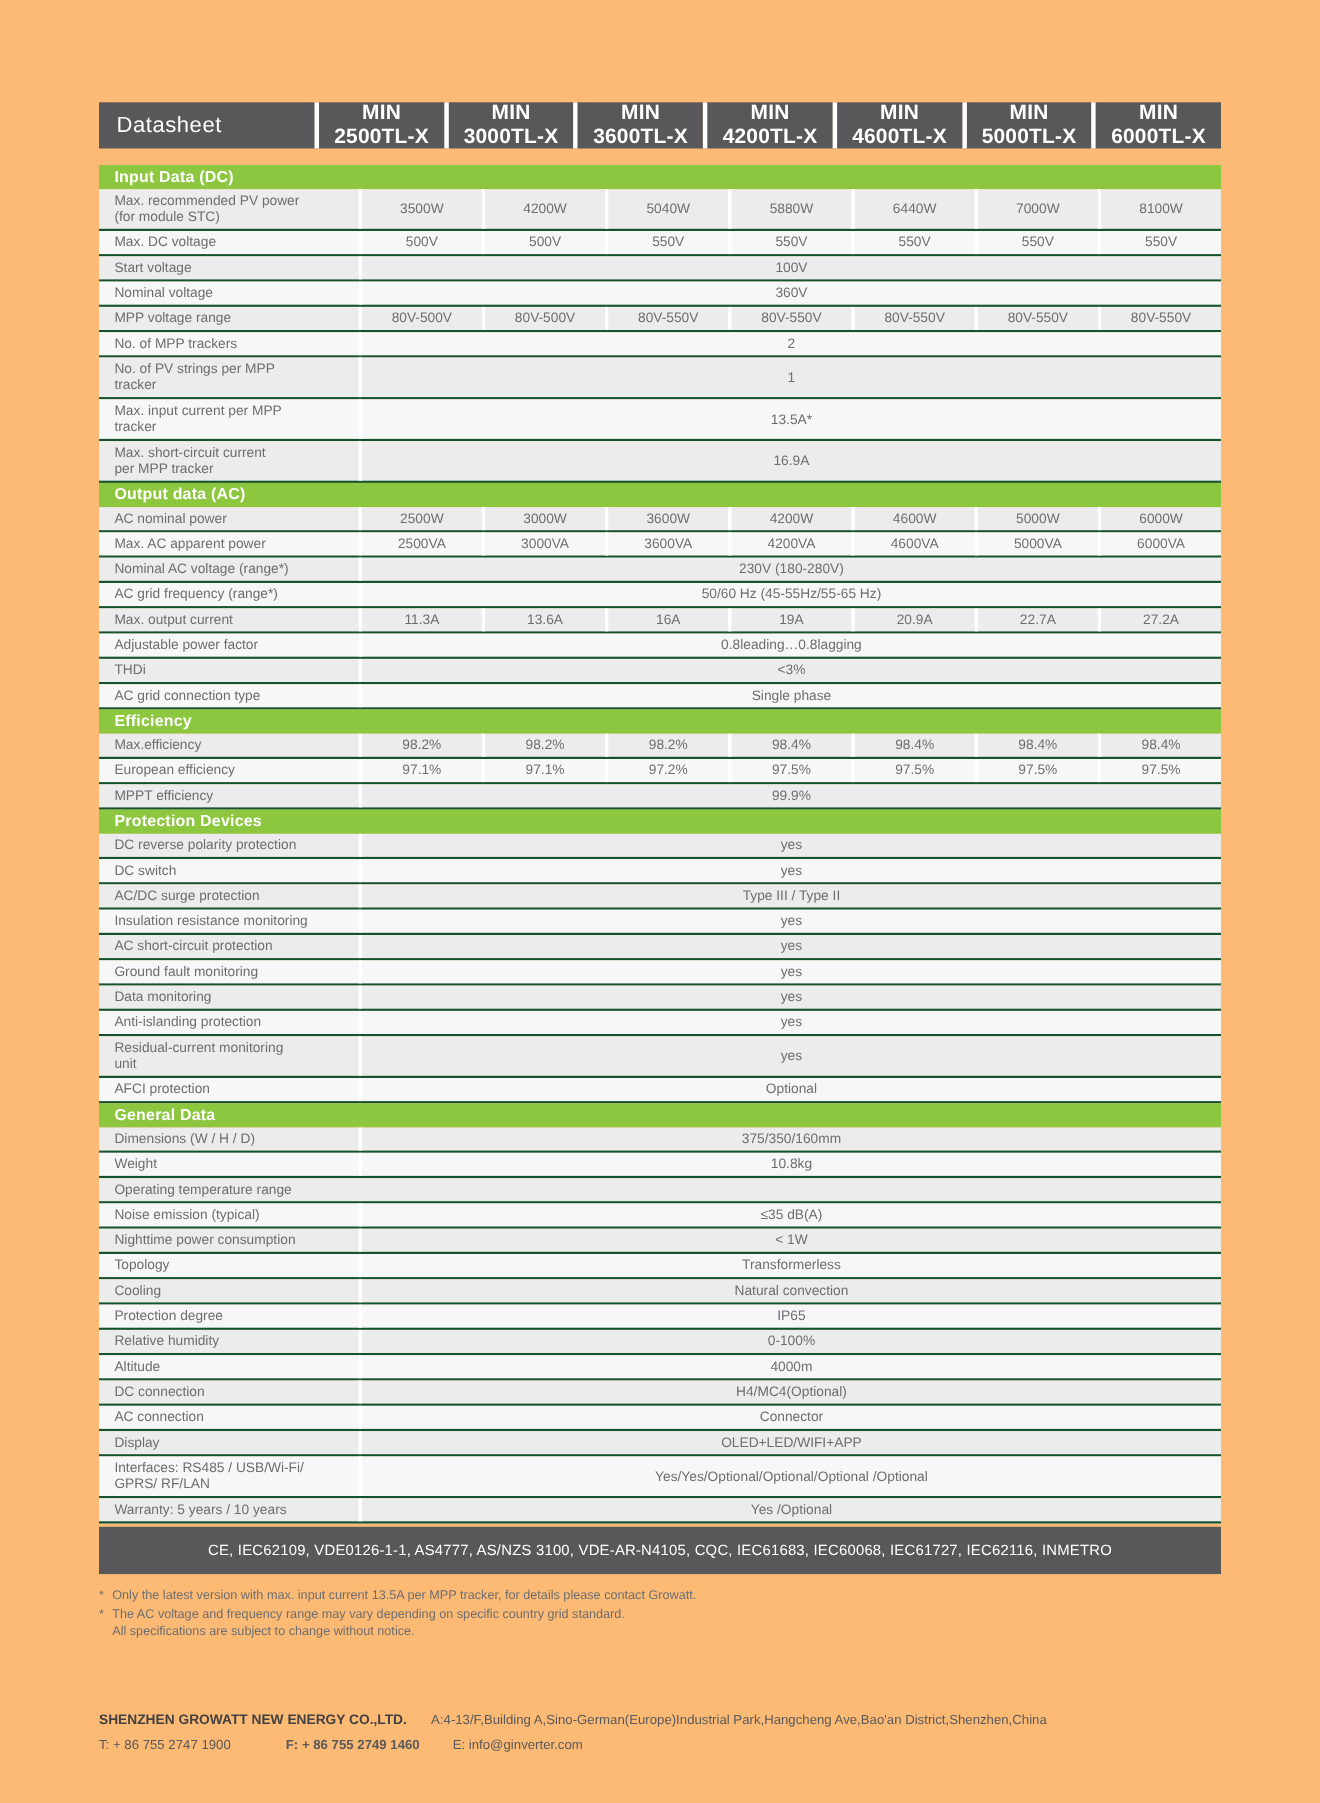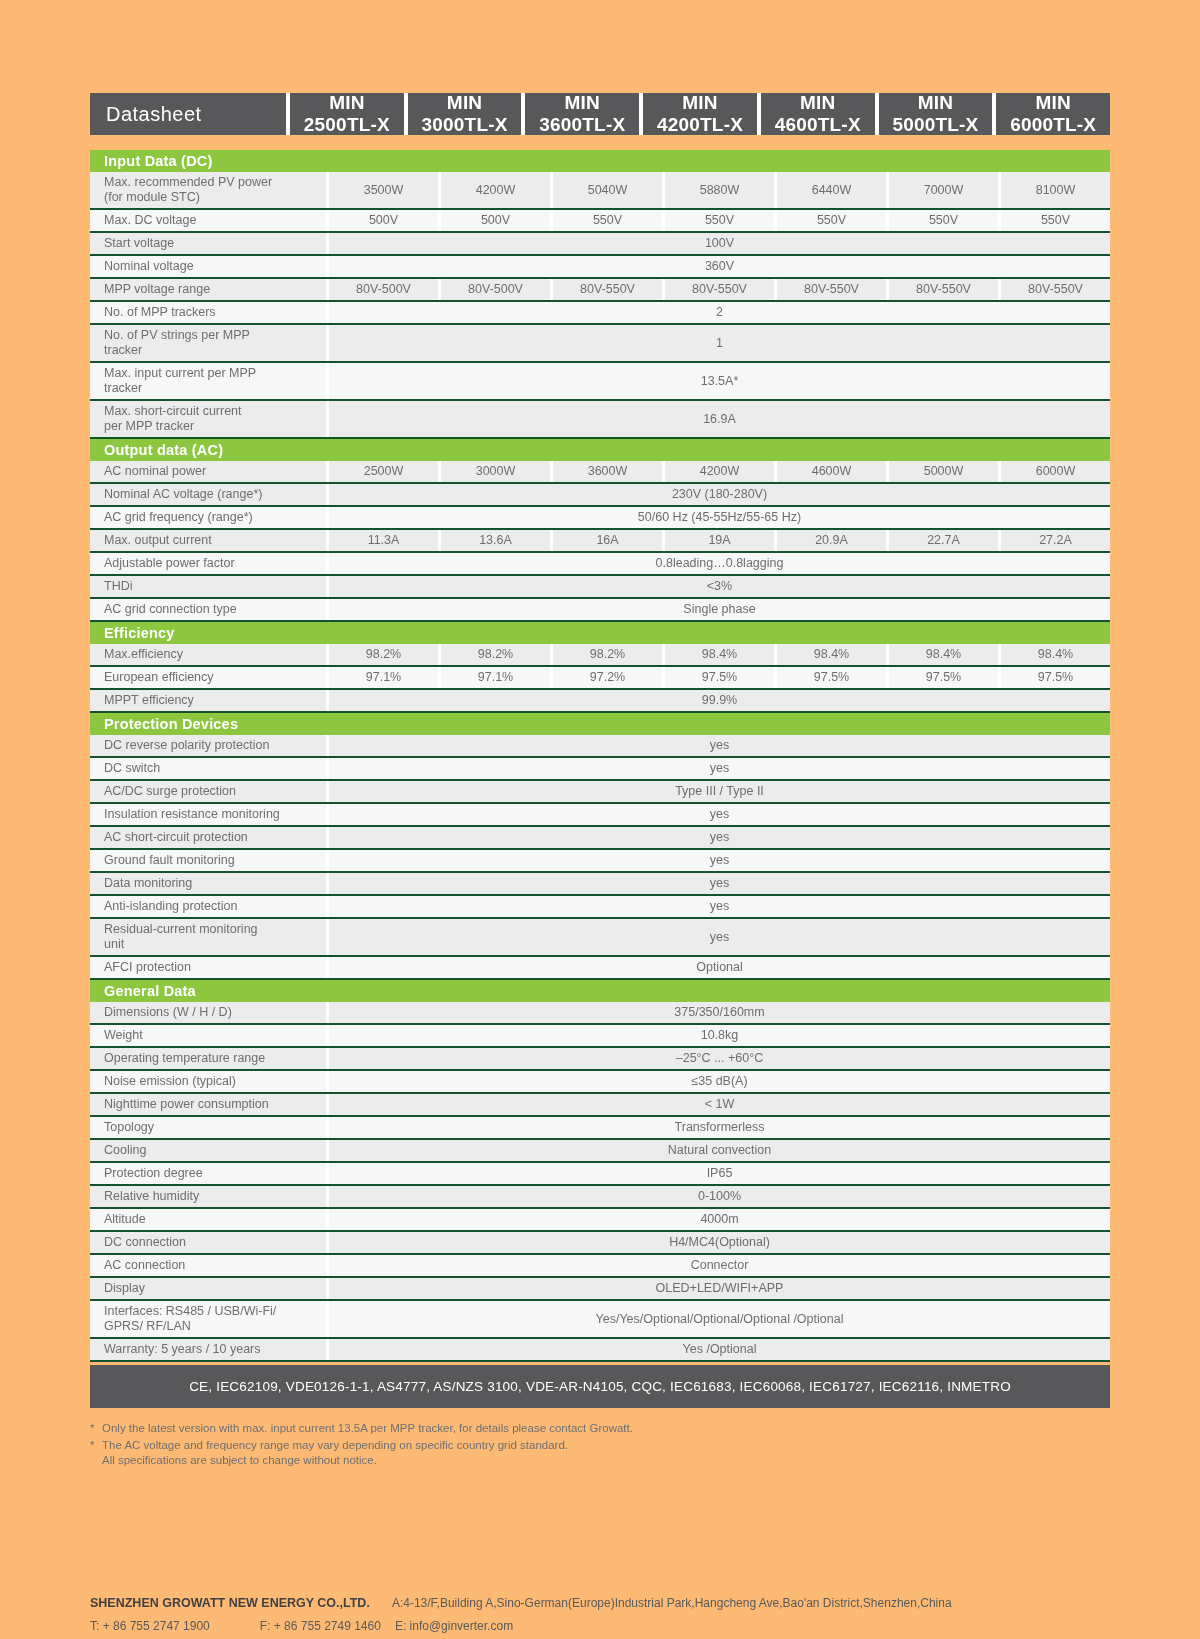--- a/index.html
+++ b/index.html
@@ -33,27 +33,27 @@
   .cert-bar { margin-top:3px; min-height:43px; background:var(--bar,#58585a); color:#fff; display:flex;
               align-items:center; justify-content:center; font-size:13.5px; text-align:center; padding:4px 20px; letter-spacing:0.2px; }
 
   
   .footnotes { margin-top:13px; font-size:11.5px; color:#6d6e71; }
   .footnote { display:flex; margin-bottom:3px; line-height:1.25; }
   .footnote .marker { width:12px; flex:0 0 auto; }
   .footnote .fn-text { white-space:pre-line; }
 
   
-  .page-footer { position:absolute; left:90px; top:1596px; width:1060px; font-size:12px; color:#58595b; }
+  .page-footer { position:absolute; left:90px; top:1556px; width:1060px; font-size:12px; color:#58595b; }
   .footer-line1 { display:flex; align-items:baseline; margin-bottom:9px; }
   .footer-company { font-weight:bold; color:#414042; font-size:12.5px; margin-right:22px; white-space:nowrap; }
   .footer-address { font-size:12px; white-space:nowrap; }
   .footer-line2 { display:flex; gap:10px; }
   .footer-tel { margin-right:40px; }
-  .footer-fax { margin-right:4px; }
+  .footer-fax { margin-right:20px;font-weight:bold; }
 </style>
 </head>
 <body>
 
 <div class="page">
   <div class="content">
 
     <div class="ds-header">
       <div class="ds-title-box">Datasheet</div>
       <div class="model-headers">
@@ -153,20 +153,32 @@
           <div class="values">
             <div class="cell">2500W</div>
             <div class="cell">3000W</div>
             <div class="cell">3600W</div>
             <div class="cell">4200W</div>
             <div class="cell">4600W</div>
             <div class="cell">5000W</div>
             <div class="cell">6000W</div>
           </div>
         </div>
+        <div class="row light">
+          <div class="label">Max. AC apparent power</div>
+          <div class="values">
+            <div class="cell">2500VA</div>
+            <div class="cell">3000VA</div>
+            <div class="cell">3600VA</div>
+            <div class="cell">4200VA</div>
+            <div class="cell">4600VA</div>
+            <div class="cell">5000VA</div>
+            <div class="cell">6000VA</div>
+          </div>
+        </div>
         <div class="row dark">
           <div class="label">Nominal AC voltage  (range*)</div>
           <div class="values">
             <div class="cell span">230V (180-280V)</div>
           </div>
         </div>
         <div class="row light">
           <div class="label">AC grid frequency  (range*)</div>
           <div class="values">
             <div class="cell span">50/60 Hz (45-55Hz/55-65 Hz)</div>
@@ -308,23 +320,20 @@
           </div>
         </div>
         <div class="row light">
           <div class="label">Weight</div>
           <div class="values">
             <div class="cell span">10.8kg</div>
           </div>
         </div>
         <div class="row dark">
           <div class="label">Operating temperature range</div>
-          <div class="values">
-            <div class="cell span">–25°C ... +60°C</div>
-          </div>
         </div>
         <div class="row light">
           <div class="label">Noise emission (typical)</div>
           <div class="values">
             <div class="cell span">≤35 dB(A)</div>
           </div>
         </div>
         <div class="row dark">
           <div class="label">Nighttime power consumption</div>
           <div class="values">

